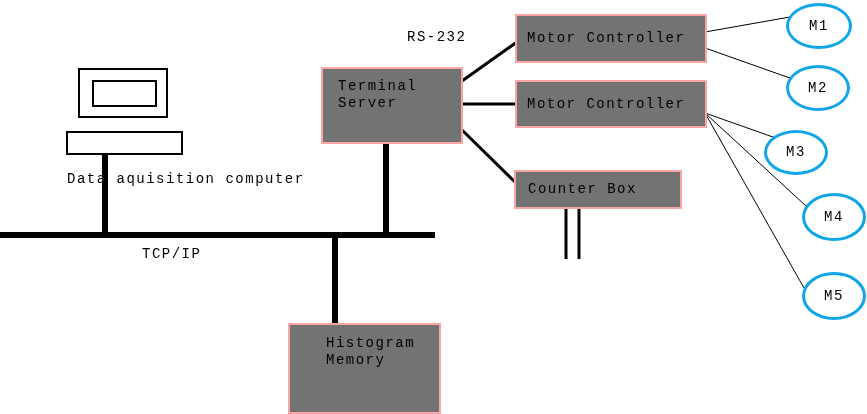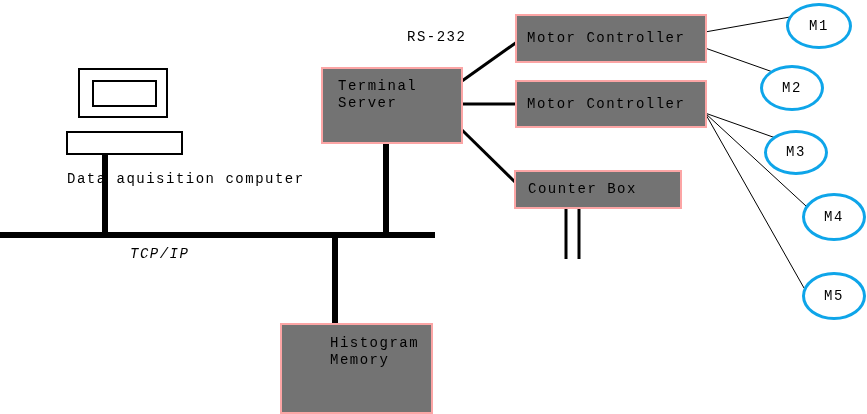--- a/index.html
+++ b/index.html
@@ -59,34 +59,34 @@
     border: 2px solid #000000;
     box-sizing: border-box;
   }
 
   
   #terminal-server   { left: 321px; top: 67px;  width: 142px; height: 77px; padding: 9px 0 0 15px; }
   #motor-controller-1{ left: 515px; top: 14px;  width: 192px; height: 49px; padding-left: 10px; }
   #motor-controller-2{ left: 515px; top: 80px;  width: 192px; height: 48px; padding-left: 10px; }
   #counter-box       { left: 514px; top: 170px; width: 168px; height: 39px; padding-left: 12px; }
   #counter           { left: 515px; top: 257px; width: 112px; height: 29px; padding-left: 8px; }
-  #histogram-memory  { left: 280px; top: 323px; width: 153px; height: 91px; padding: 10px 0 0 48px; }
+  #histogram-memory  { left: 288px; top: 323px; width: 153px; height: 91px; padding: 10px 0 0 36px; }
 
   #monitor-outer  { left: 78px; top: 68px;  width: 90px;  height: 50px; }
   #monitor-screen { left: 92px; top: 80px;  width: 65px;  height: 27px; }
   #keyboard       { left: 66px; top: 131px; width: 117px; height: 24px; }
 
   #m1 { left: 786px; top: 3px;   width: 66px; height: 46px; }
-  #m2 { left: 760px; top: 65px;  width: 64px; height: 46px; }
+  #m2 { left: 786px; top: 65px;  width: 64px; height: 46px; }
   #m3 { left: 764px; top: 130px; width: 64px; height: 45px; }
   #m4 { left: 802px; top: 193px; width: 64px; height: 48px; }
   #m5 { left: 802px; top: 272px; width: 64px; height: 48px; }
 
   #data-acq-label { left: 67px;  top: 171px; }
-  #tcpip-label    { left: 130px; top: 246px; font-style: italic; }
+  #tcpip-label    { left: 142px; top: 246px; }
   #rs232-label    { left: 407px; top: 29px;  }
 </style>
 </head>
 <body>
 
 <div class="canvas">
 
   <svg class="wires" width="867" height="414" viewBox="0 0 867 414">
 
     <line x1="0" y1="235" x2="435" y2="235" stroke="#000" stroke-width="6"></line>

